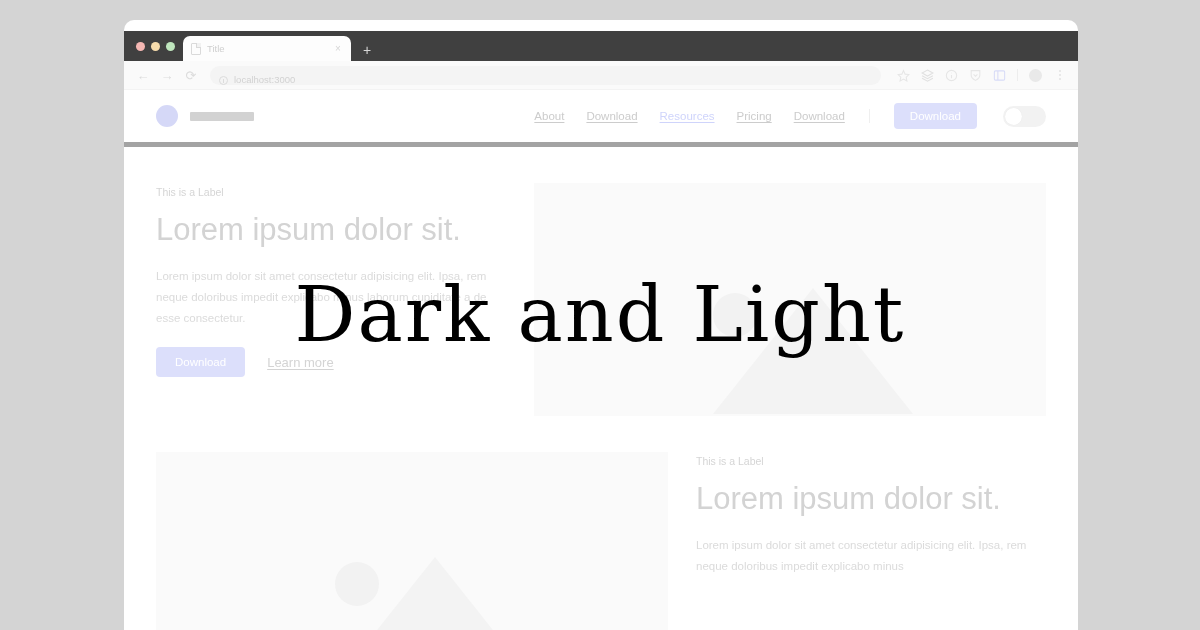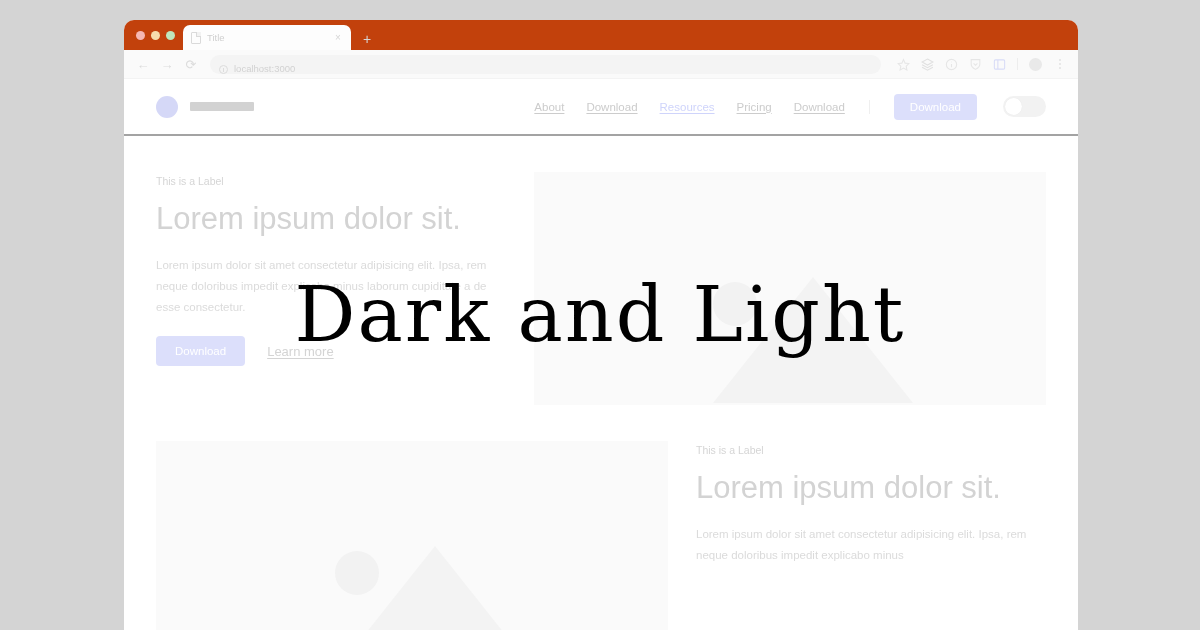--- a/index.html
+++ b/index.html
@@ -25,25 +25,26 @@
     height: 610px;
     background: #ffffff;
     border-radius: 10px 10px 0 0;
     overflow: hidden;
     box-shadow: 0 0 0 0 rgba(0,0,0,0);
   }
 
   
   .tab-strip {
     height: 30px;
-    background: #c2410c;
+    background: #404040;
     display: flex;
     align-items: flex-end;
     padding-left: 10px;
     position: relative;
+    margin-top: 11px;
   }
   .traffic-lights {
     display: flex;
     align-items: center;
     gap: 6px;
     height: 30px;
     padding: 0 8px 0 2px;
   }
   .tl-dot { width: 9px; height: 9px; border-radius: 50%; }
   .tl-red { background: #f5b7b3; }
@@ -183,21 +184,21 @@
     position: relative;
     overflow: hidden;
   }
 
   
   .site-header {
     height: 57px;
     display: flex;
     align-items: center;
     padding: 0 32px;
-    border-bottom: 2px solid #a3a3a3;
+    border-bottom: 5px solid #a3a3a3;
   }
   .logo-group { display: flex; align-items: center; gap: 12px; }
   .logo-circle {
     width: 22px; height: 22px;
     border-radius: 50%;
     background: #d5d8f7;
   }
   .logo-bar {
     width: 64px; height: 9px;
     background: #d2d2d2;

